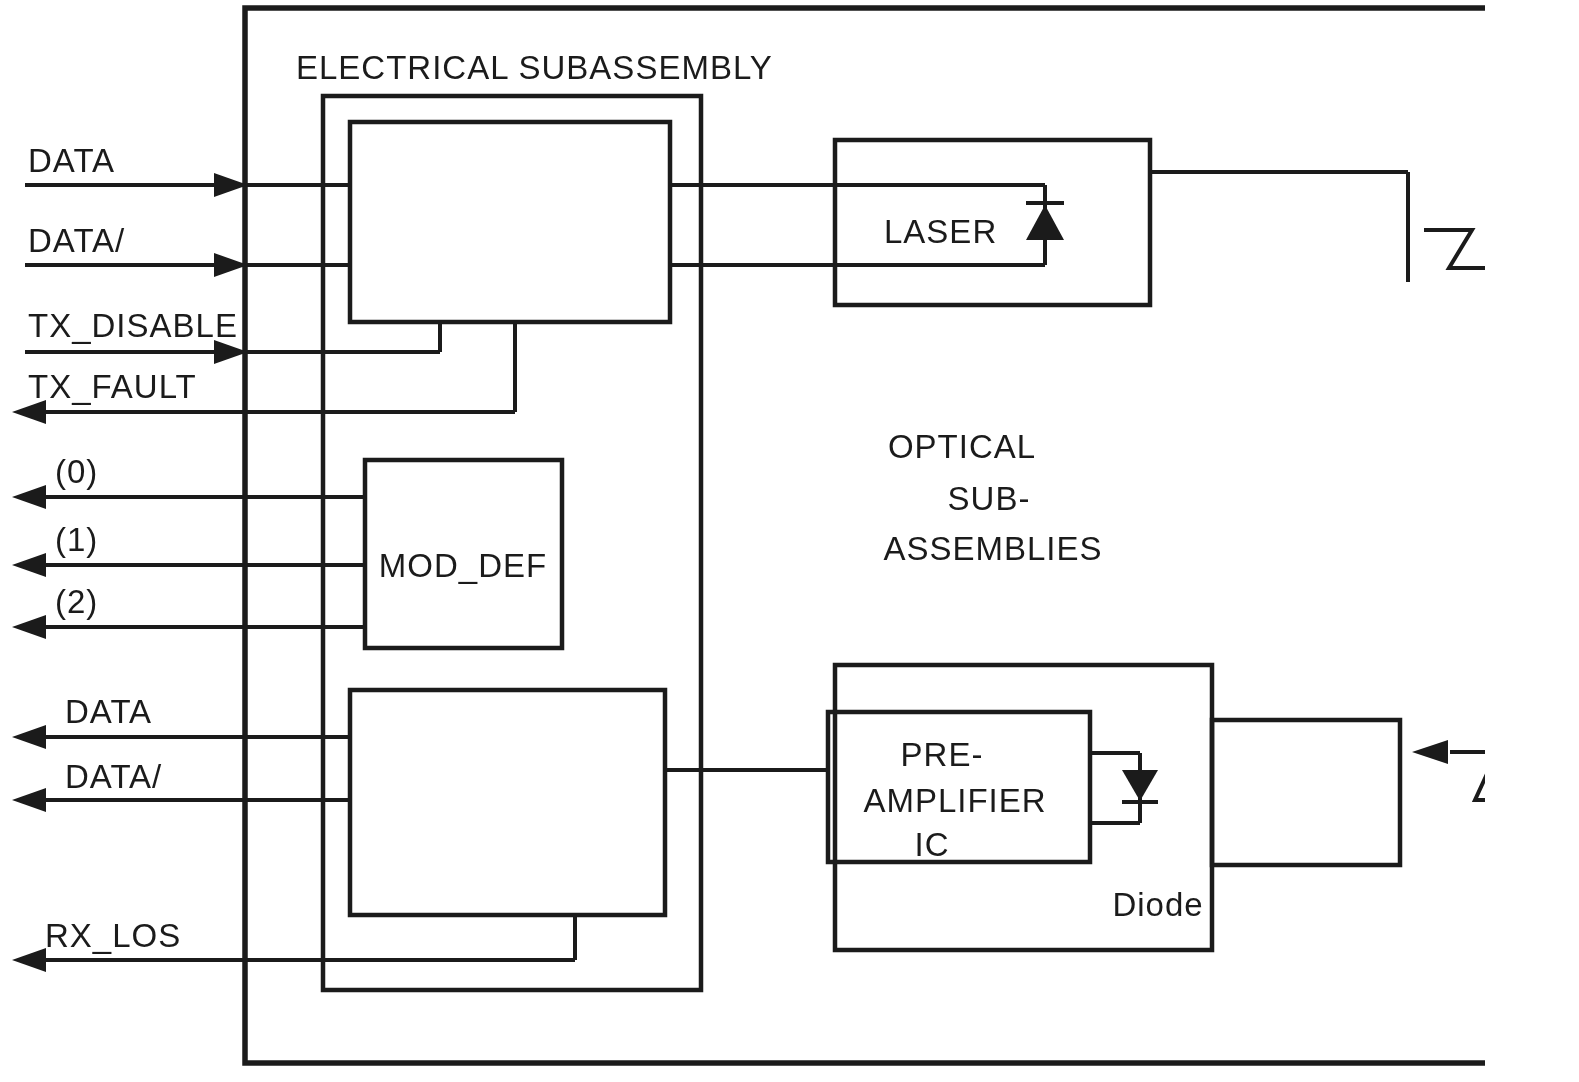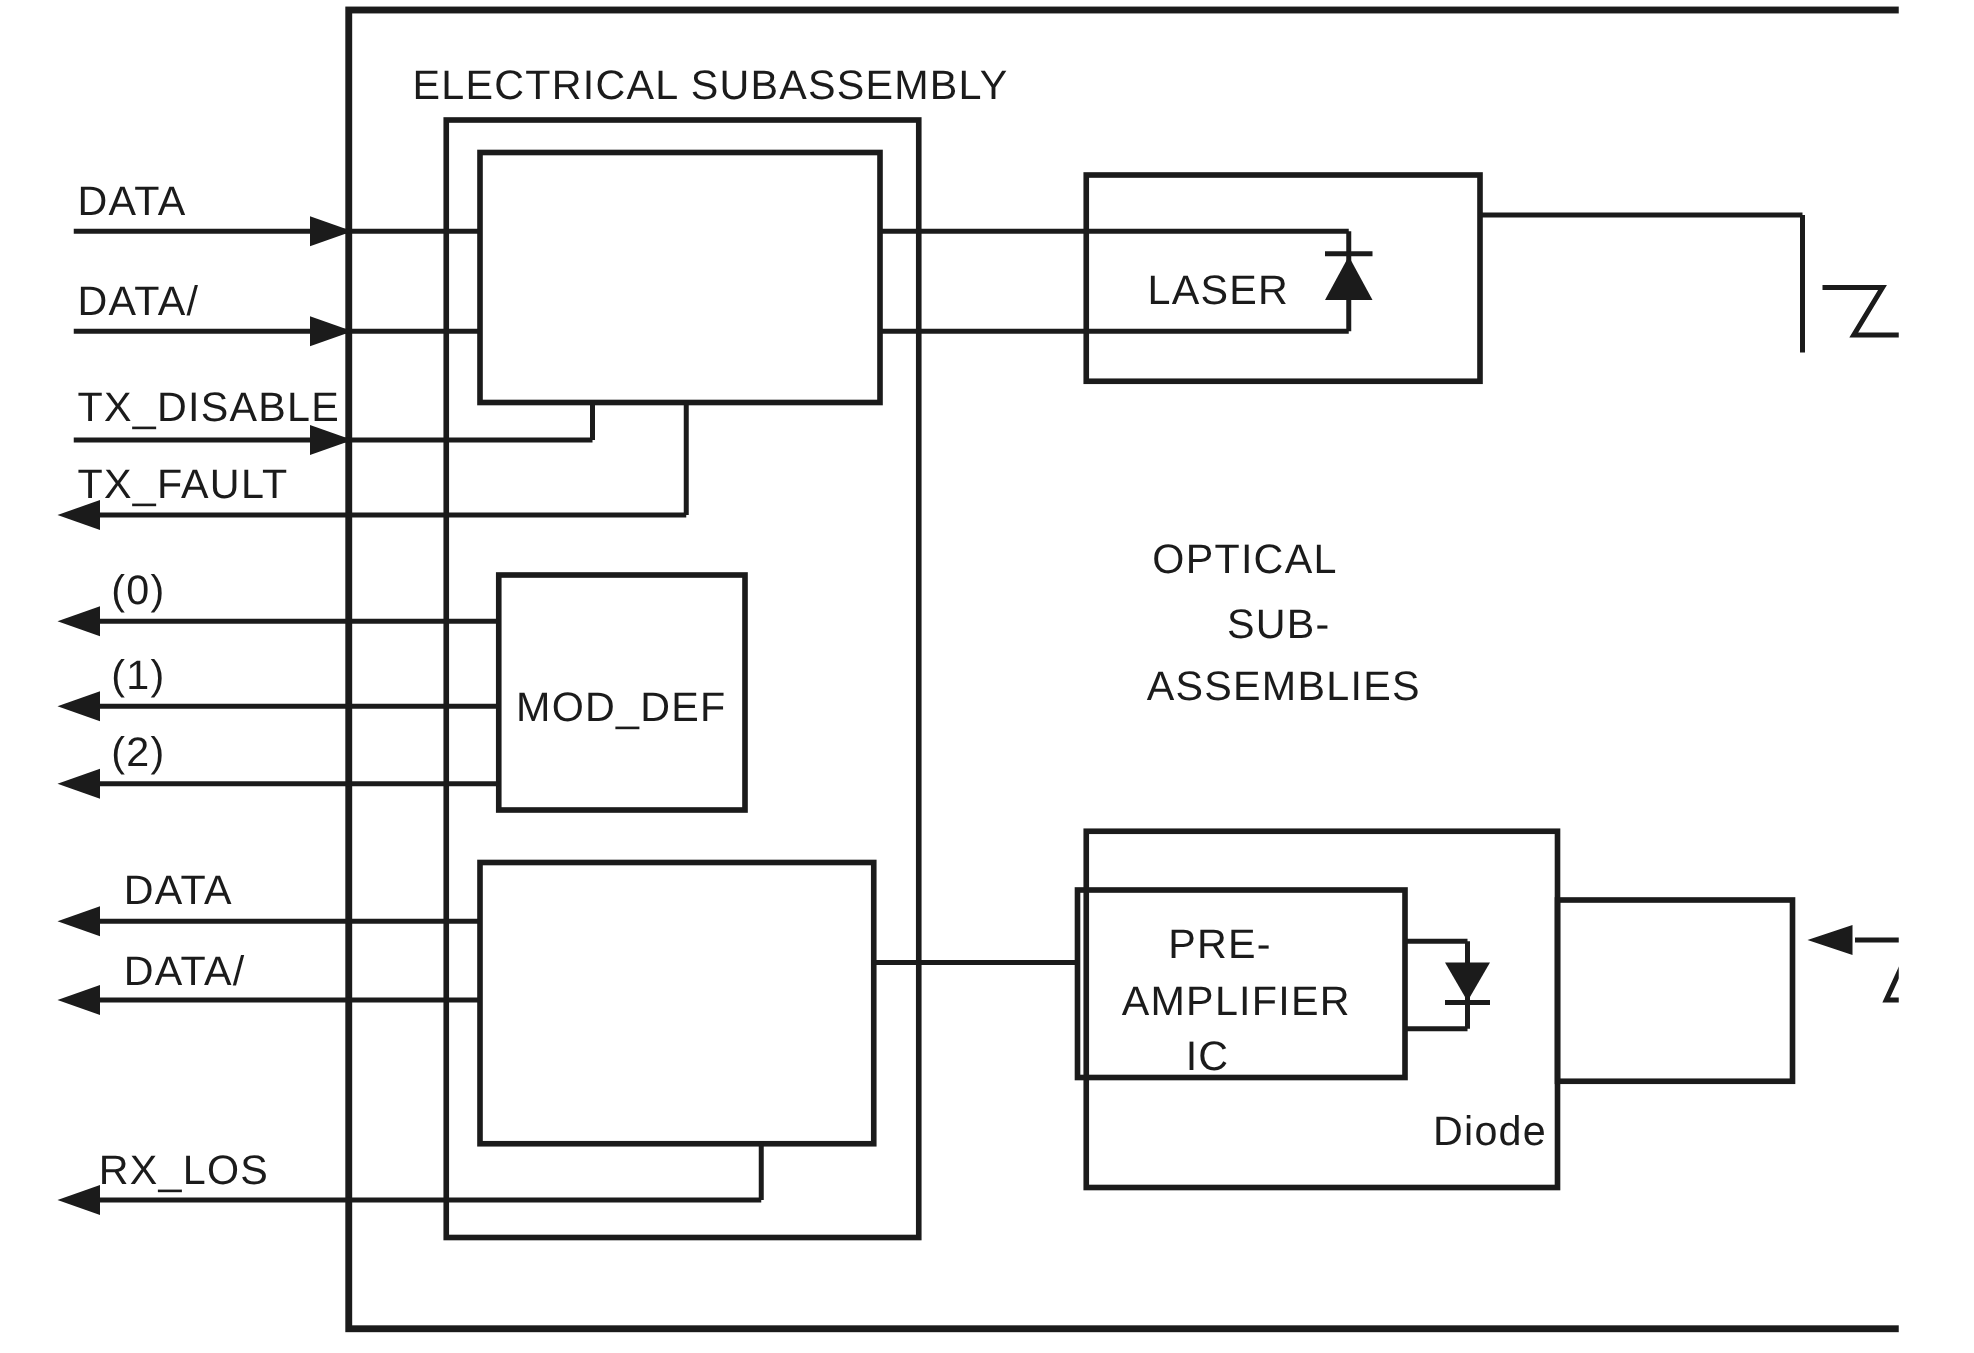--- a/index.html
+++ b/index.html
@@ -6,21 +6,20 @@
     margin: 0;
     padding: 0;
     background: #ffffff;
   }
   .canvas {
     position: relative;
     width: 1485px;
     height: 1082px;
     background: #ffffff;
     overflow: hidden;
-    padding-left: 34px;
   }
   svg text {
     font-family: "Liberation Sans", "DejaVu Sans", sans-serif;
     fill: #1b1b1b;
     font-size: 33px;
     letter-spacing: 1px;
   }
   .bx {
     fill: none;
     stroke: #1b1b1b;

